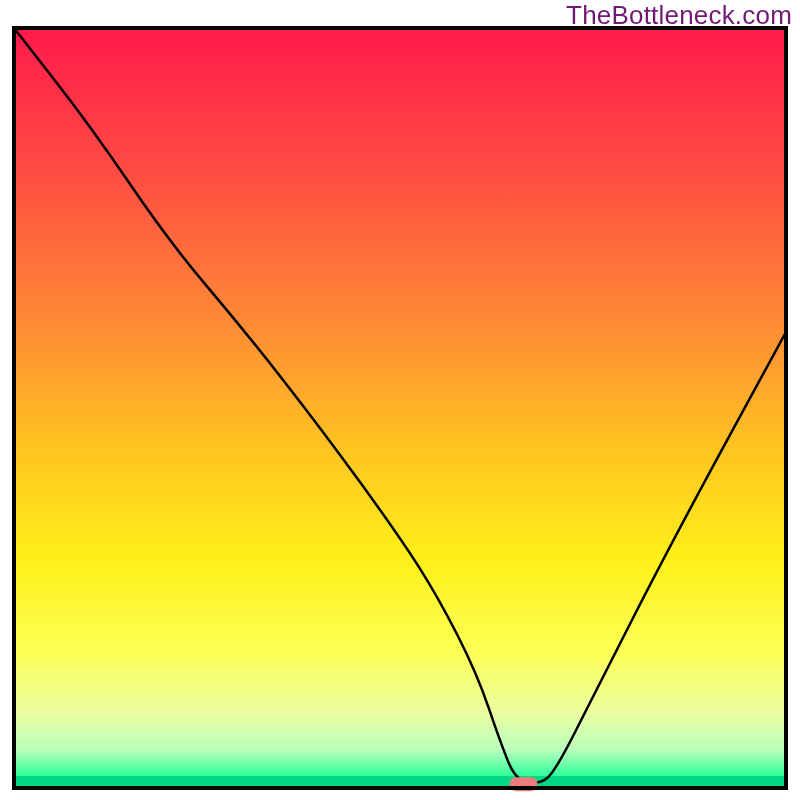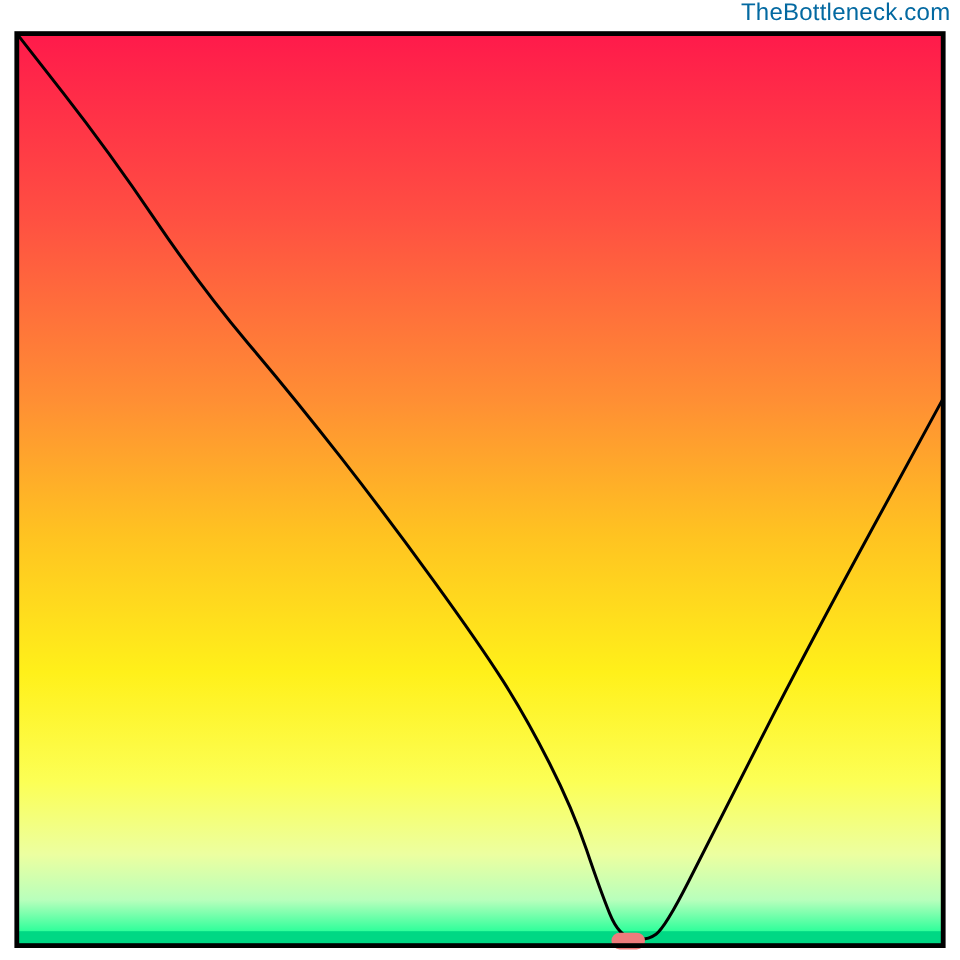--- a/index.html
+++ b/index.html
@@ -13,22 +13,22 @@
   }
   .container {
     position: relative;
     width: 800px;
     height: 800px;
   }
   .attribution {
     position: absolute;
     top: 0;
     right: 8px;
-    font-size: 20px;
-    color: #0369a1;
+    font-size: 26px;
+    color: #701a75;
     font-weight: 400;
     letter-spacing: 0.2px;
   }
   svg {
     display: block;
   }
 </style>
 </head>
 <body>
 

